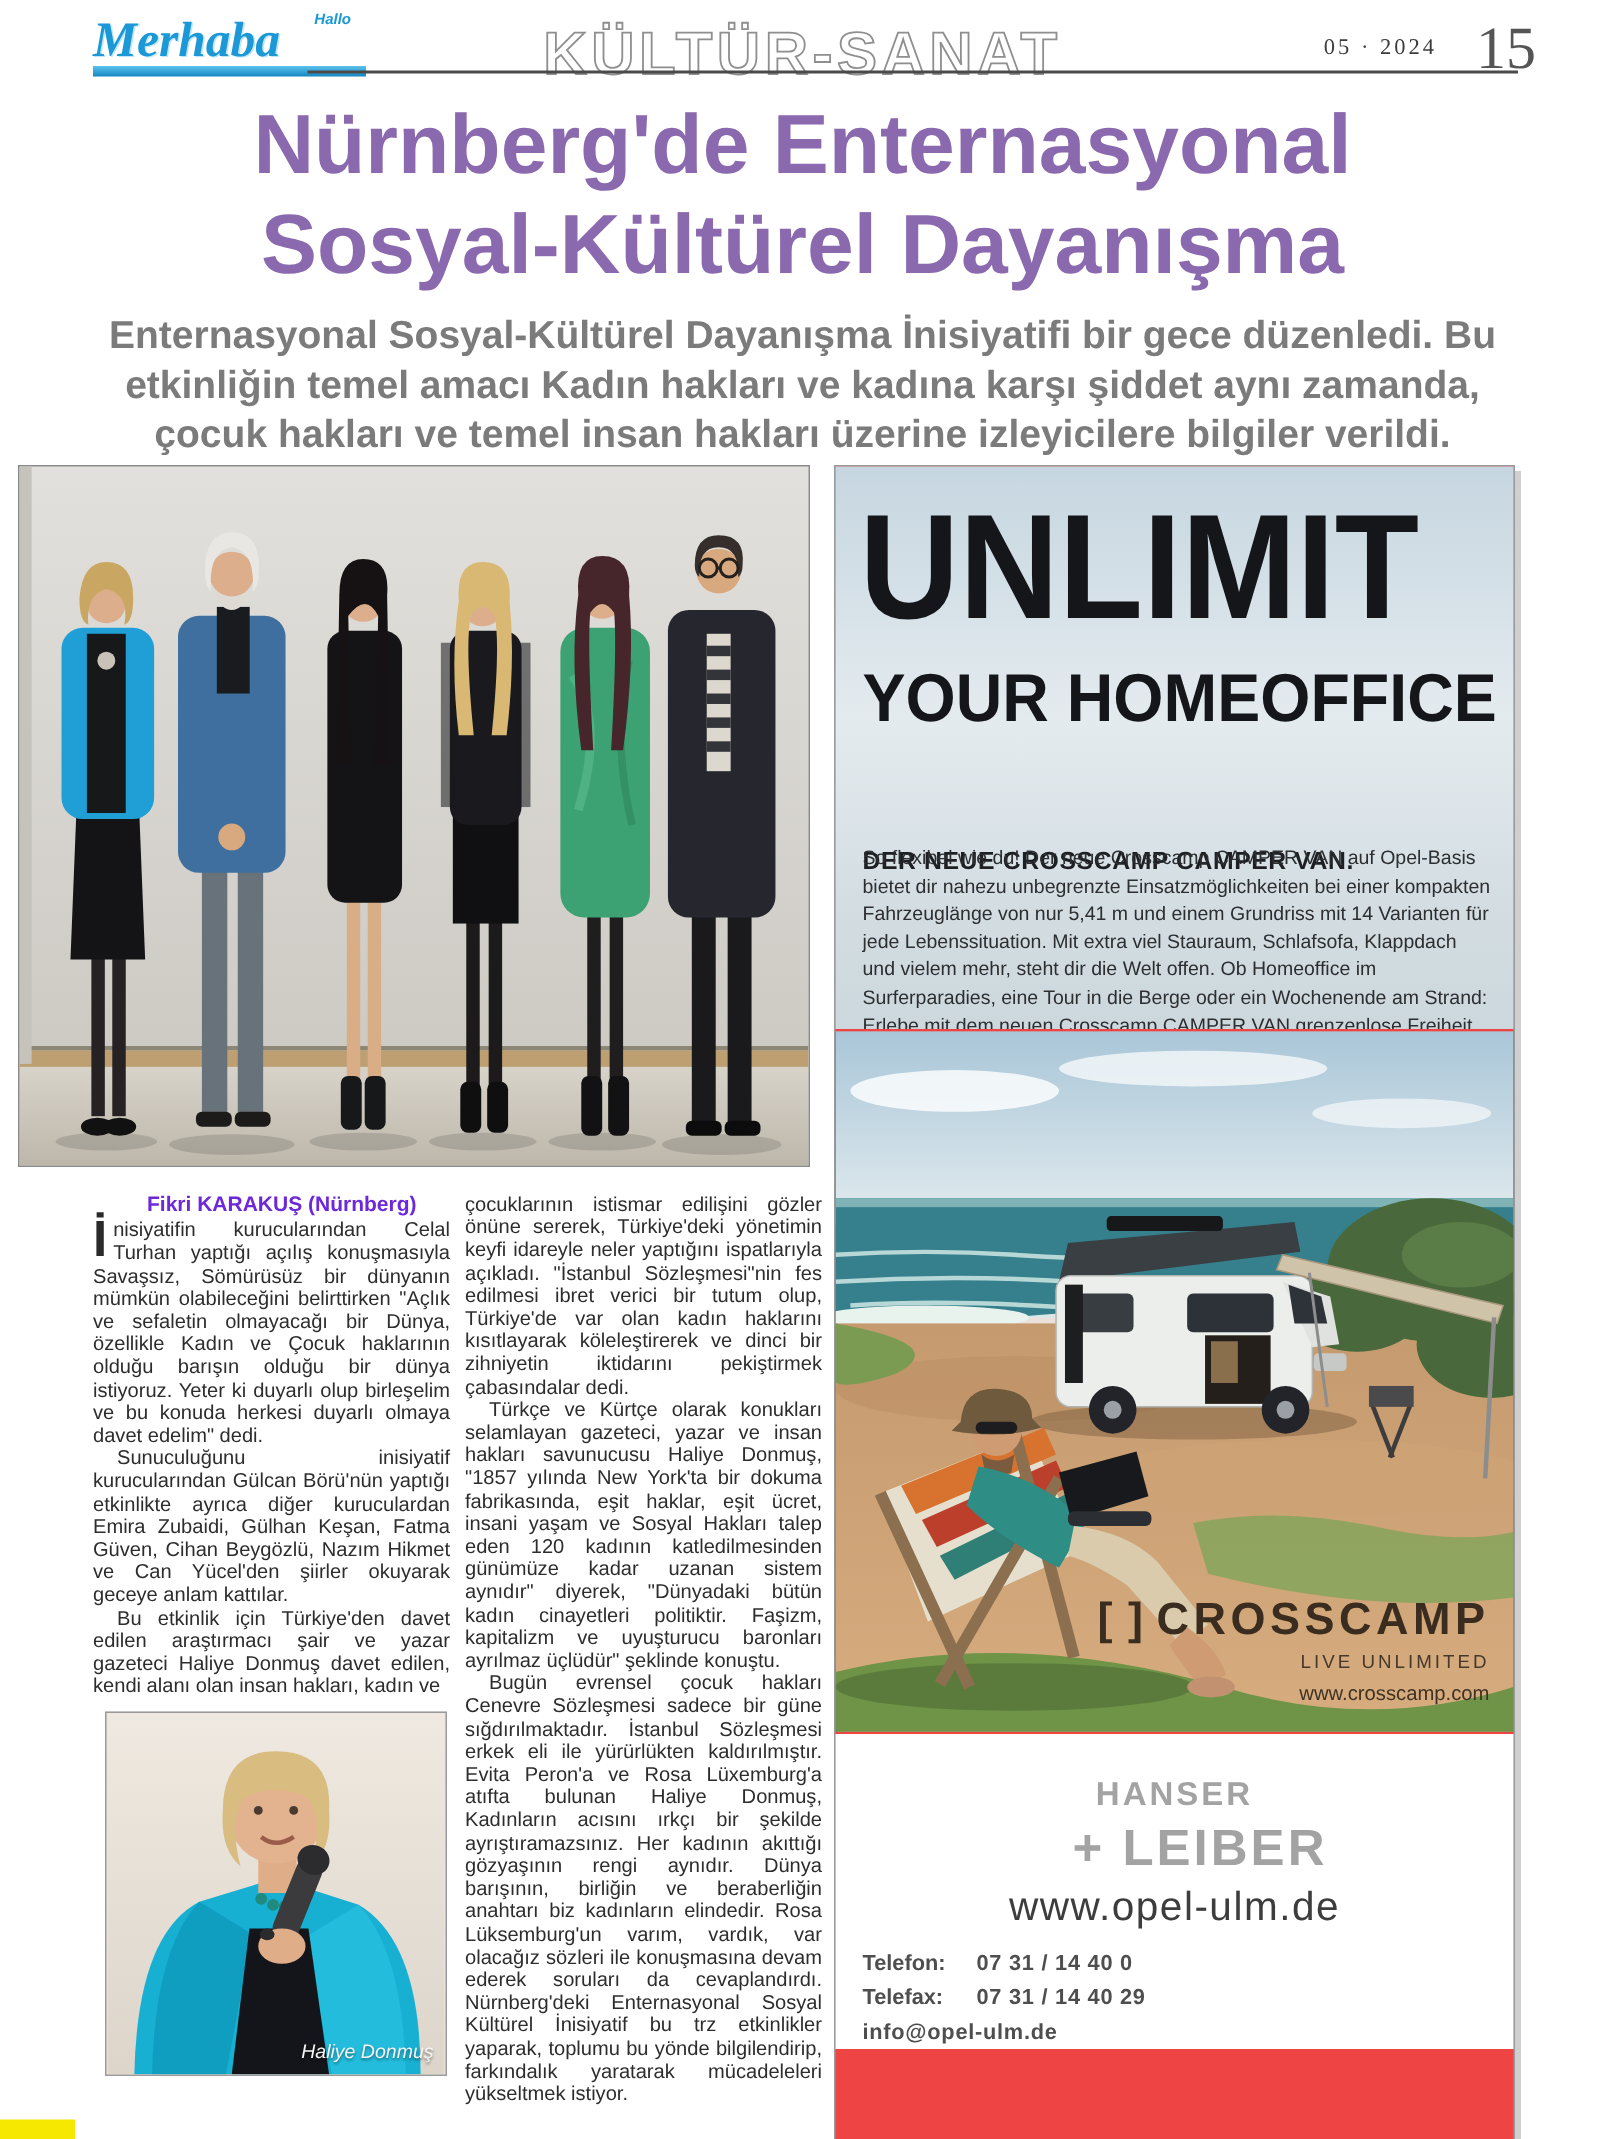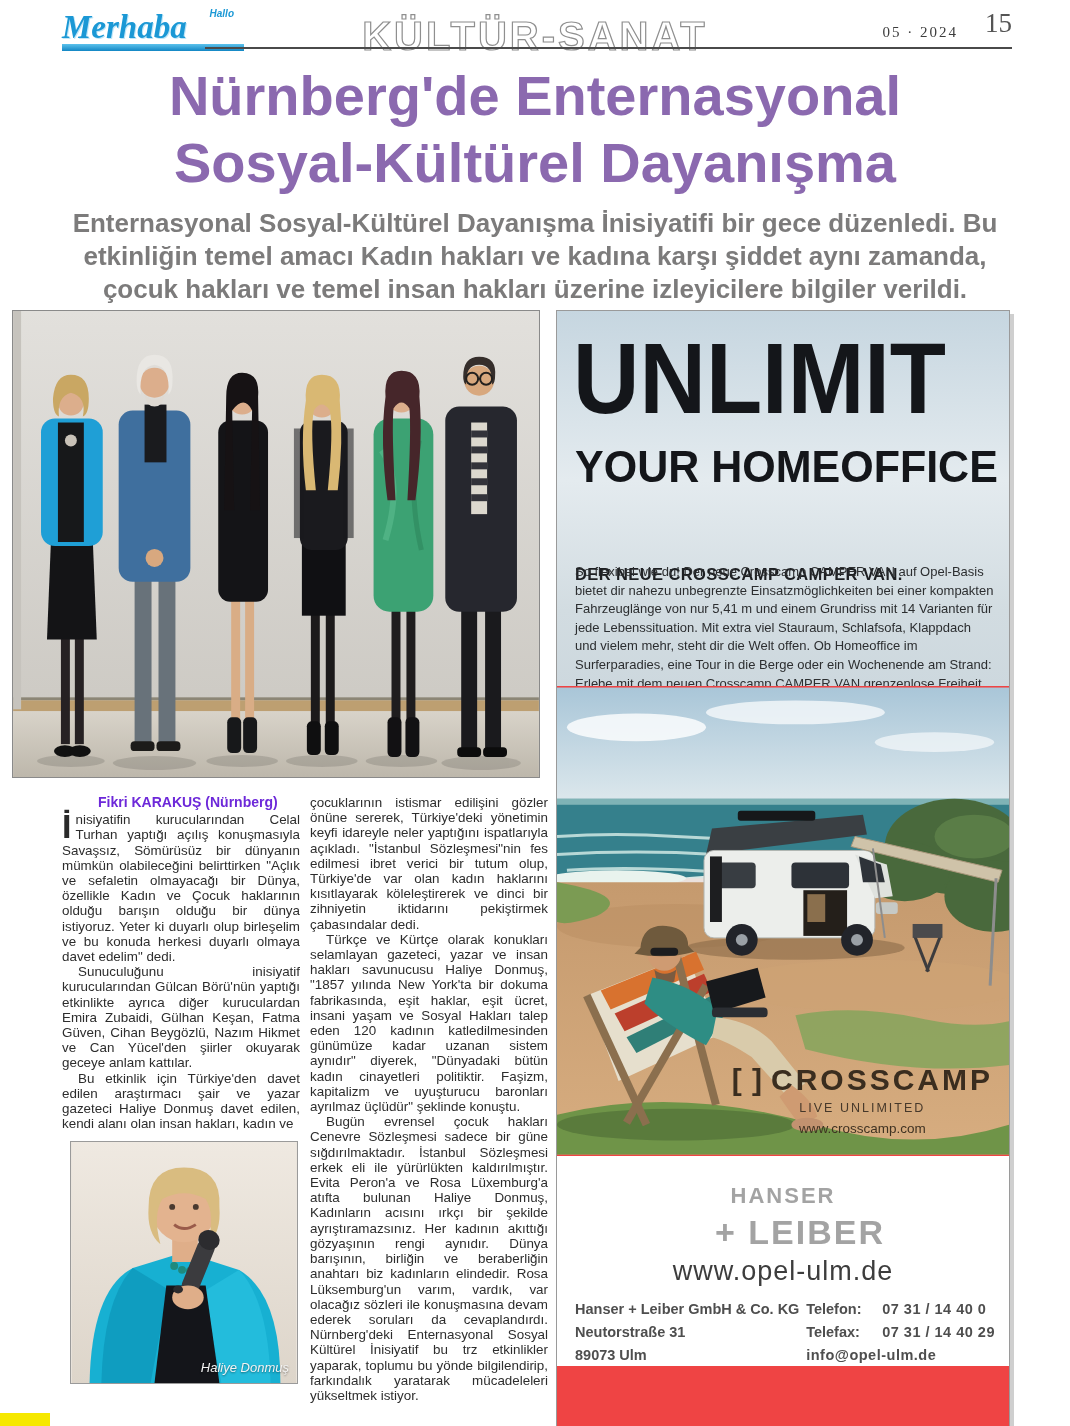--- a/index.html
+++ b/index.html
@@ -28,22 +28,22 @@
   .hdr-section {
     position:absolute; left:0; top:14px; width:100%; text-align:center;
     font-size:40px; font-weight:800; letter-spacing:3px; color:#ffffff;
     -webkit-text-stroke:1.2px #8f8f8f; text-stroke:1.2px #8f8f8f;
   }
   .hdr-issue {
     position:absolute; right:112px; top:24px; font-family:"Liberation Serif", serif;
     font-size:15px; letter-spacing:2px; color:#3c3c3c;
   }
   .hdr-page {
-    position:absolute; right:58px; top:8px; font-family:"Liberation Serif", serif;
-    font-size:27px; color:#555555;
+    position:absolute; right:46px; top:8px; font-family:"Liberation Serif", serif;
+    font-size:40px; color:#555555;
   }
   .hdr-rule { position:absolute; left:205px; top:47px; width:807px; height:2px; background:#4a4a4a; }
 
   
   .headline {
     position:absolute; left:30px; top:62px; width:1010px; text-align:center;
     font-weight:800; font-size:56px; line-height:67px; color:#8b69af;
     letter-spacing:0px;
   }
   .subhead {
@@ -105,21 +105,21 @@
   .ad-sub {
     position:absolute; left:18px; top:226px; font-weight:bold; font-size:16.5px;
     letter-spacing:.4px; color:#1d1f22;margin-top:28px;
   }
   .ad-body {
     position:absolute; left:18px; top:252px; width:420px; font-size:13px;
     line-height:18.6px; color:#2c2e30; text-align:left;
   }
   .ad-photo { position:absolute; left:0; top:375px; width:100%; height:470px; overflow:hidden; }
   .ad-photo svg { display:block; width:100%; height:100%; }
-  .cc-brand { position:absolute; right:16px; top:752px; text-align:center; color:#3a2d1f; }
+  .cc-brand { position:absolute; right:16px; top:752px; text-align:right; color:#3a2d1f; }
   .cc-line { font-size:30px; font-weight:bold; letter-spacing:3px; white-space:nowrap; }
   .cc-line .bk { letter-spacing:1px; margin-right:8px; }
   .cc-tag { font-size:12.5px; letter-spacing:2px; margin-top:4px; color:#46382a; }
   .cc-url { font-size:13.5px; margin-top:6px; color:#3f3222; }
 
   .ad-dealer { position:absolute; left:0; top:845px; width:100%; height:210px; background:#ffffff; }
   .dealer-name { position:absolute; left:0; top:22px; width:100%; text-align:center;
                  color:#a3a3a3; font-weight:bold; line-height:36px; }
   .dealer-name .n1 { font-size:22px; letter-spacing:2px; }
   .dealer-name .n2 { font-size:34px; letter-spacing:2px; padding-left:34px; }
@@ -379,25 +379,20 @@
       <div class="cc-url">www.crosscamp.com</div>
     </div>
 
     <div class="ad-dealer">
       <div class="dealer-name">
         <div class="n1">HANSER</div>
         <div class="n2">+ LEIBER</div>
       </div>
       <div class="dealer-url">www.opel-ulm.de</div>
       <div class="dealer-contact">
-        <div class="dealer-left">
-          <div>Hanser + Leiber GmbH &amp; Co. KG</div>
-          <div>Neutorstraße 31</div>
-          <div>89073 Ulm</div>
-        </div>
         <div class="dealer-right">
           <div class="row">
             <span class="lbl">Telefon:</span>
             <span class="val">07 31 / 14 40 0</span>
           </div>
           <div class="row">
             <span class="lbl">Telefax:</span>
             <span class="val">07 31 / 14 40 29</span>
           </div>
           <div class="row">

